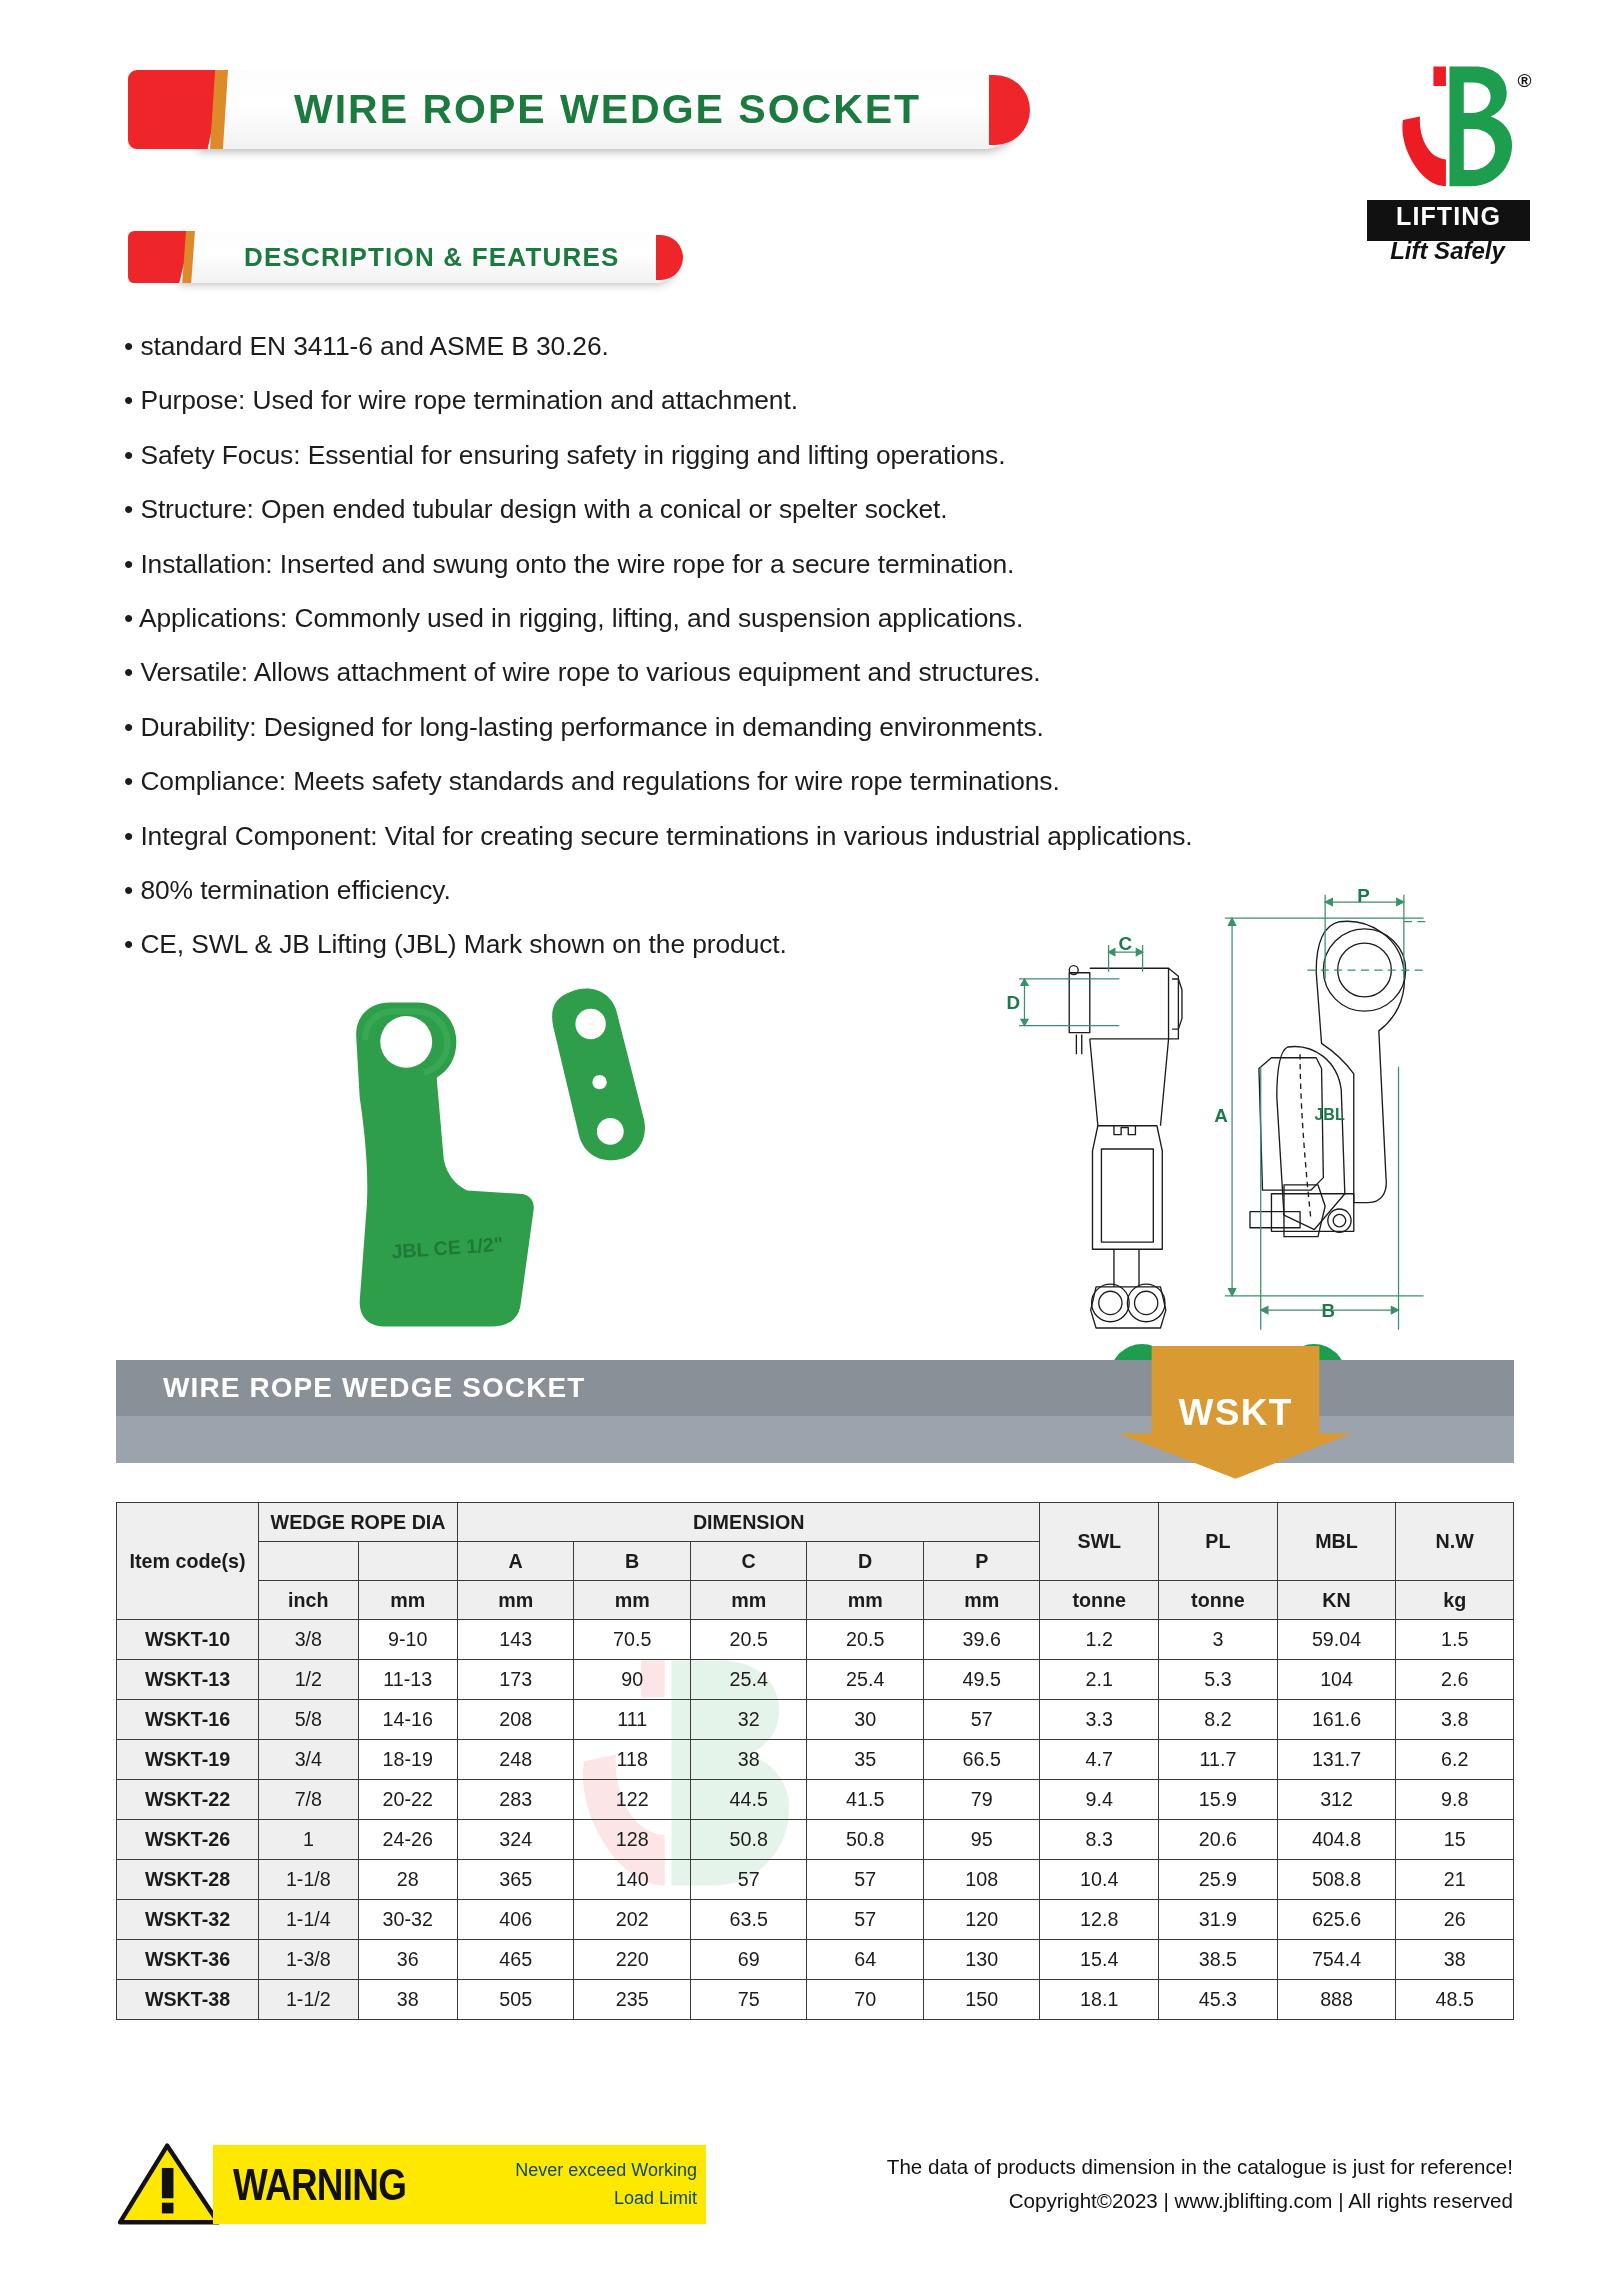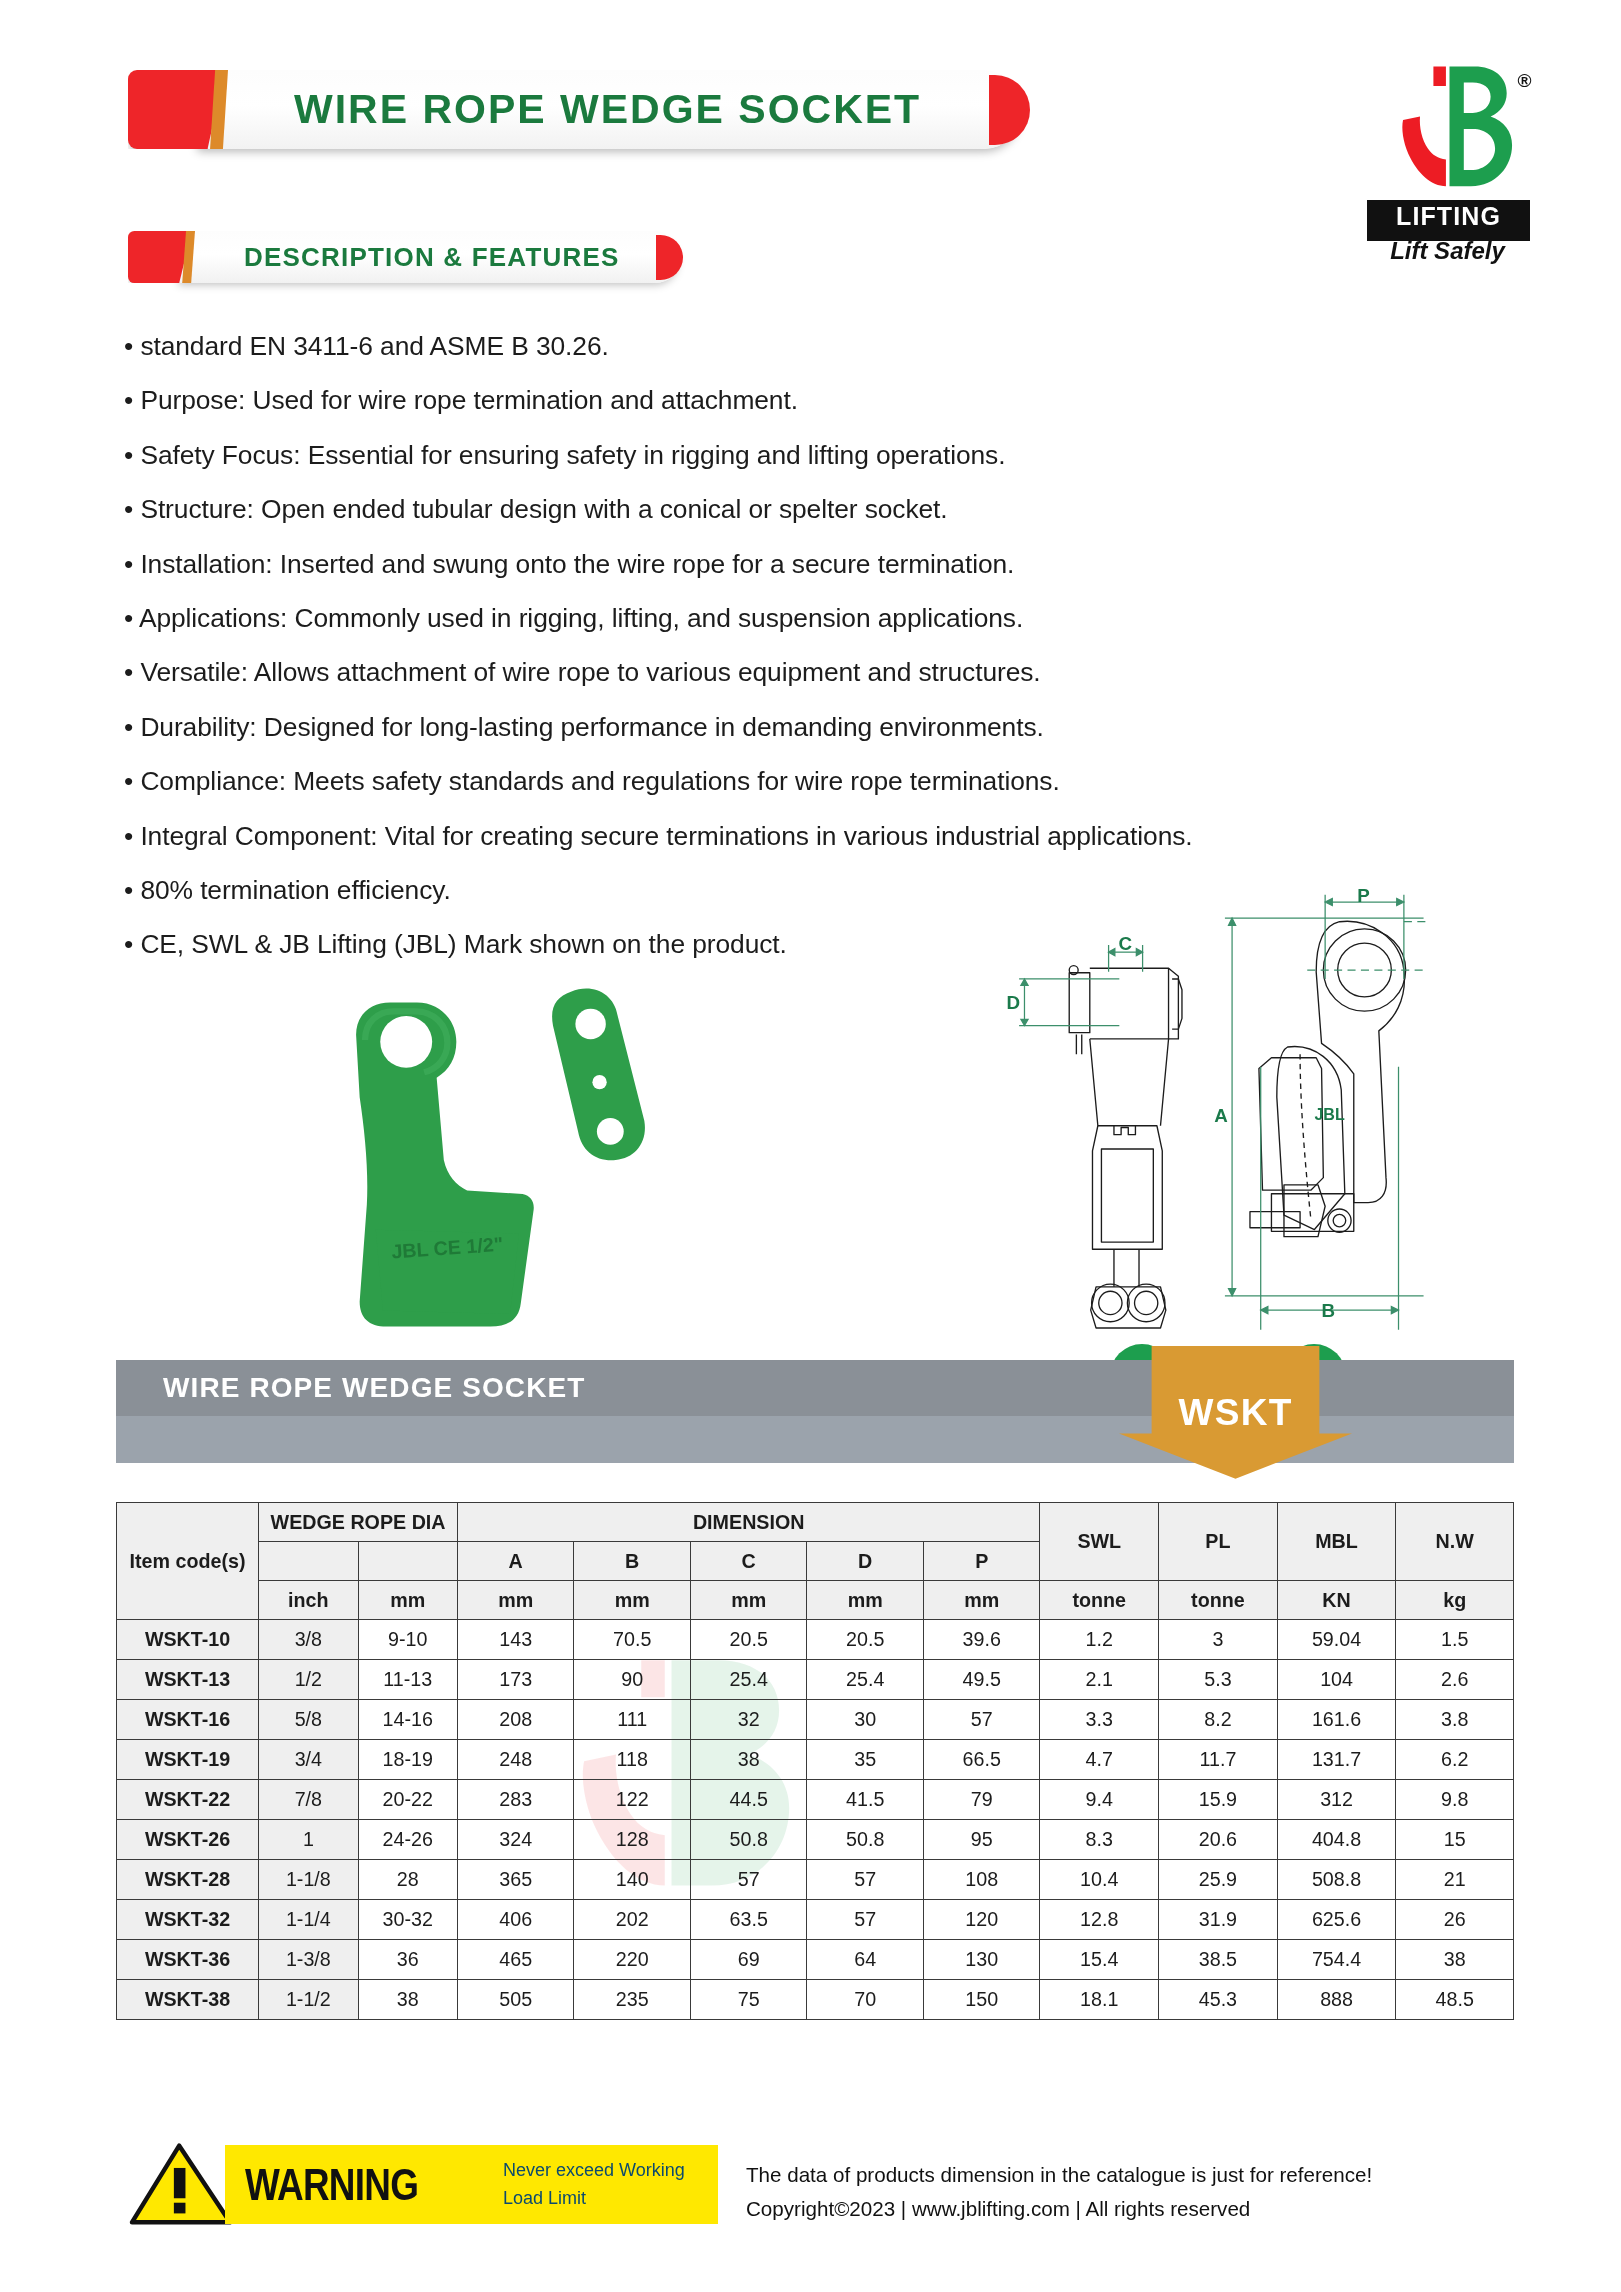--- a/index.html
+++ b/index.html
@@ -129,38 +129,38 @@
     border:1.4px solid #3a3a3a; text-align:center; vertical-align:middle;
     font-size:19.7px; color:#1c1c1c; padding:0;
   }
   table.spec th { font-weight:bold; background:#efefef; height:39px; }
   table.spec td { height:40px; background:transparent; }
   .c-shade { background:#efefef !important; }
   .c-item { font-weight:bold; font-size:20.6px; background:#efefef !important; }
   .thick-top { border-top-width:2.7px; }
 
   
-  .footer { position:absolute; left:128px; top:2143px; width:1398px; height:99px; }
+  .footer { position:absolute; left:116px; top:2143px; width:1398px; height:99px;text-align:right; }
   .warn-tri { position:absolute; left:0; top:0; width:106px; height:82px; }
   .warn-box {
     position:absolute; left:97px; top:1.8px; width:493px; height:79px; background:#ffe800;
   }
   .warn-word {
     position:absolute; left:19.7px; top:0; height:79px; line-height:79px;
     font-size:45px; font-weight:bold; color:#111; letter-spacing:-0.9px;
     font-family:"Liberation Sans Narrow","Liberation Sans",sans-serif;
     transform:scaleX(0.82); transform-origin:left center;
   }
   .warn-sub {
     position:absolute; left:278px; top:12.5px; width:206px;
     font-size:18px; color:#0c4a6e; line-height:1.55;
   }
   .copy {
     position:absolute; left:618px; top:7.2px; width:779px;
-    font-size:20.6px; color:#111; line-height:1.62;margin-top:8px;
+    font-size:20.6px; color:#111; line-height:1.62;
   }
 </style>
 </head>
 <body>
 
 <div class="page">
 
   <div class="title-wrap">
     <div class="title-bar"></div>
     <div class="title-cap-left"></div>

